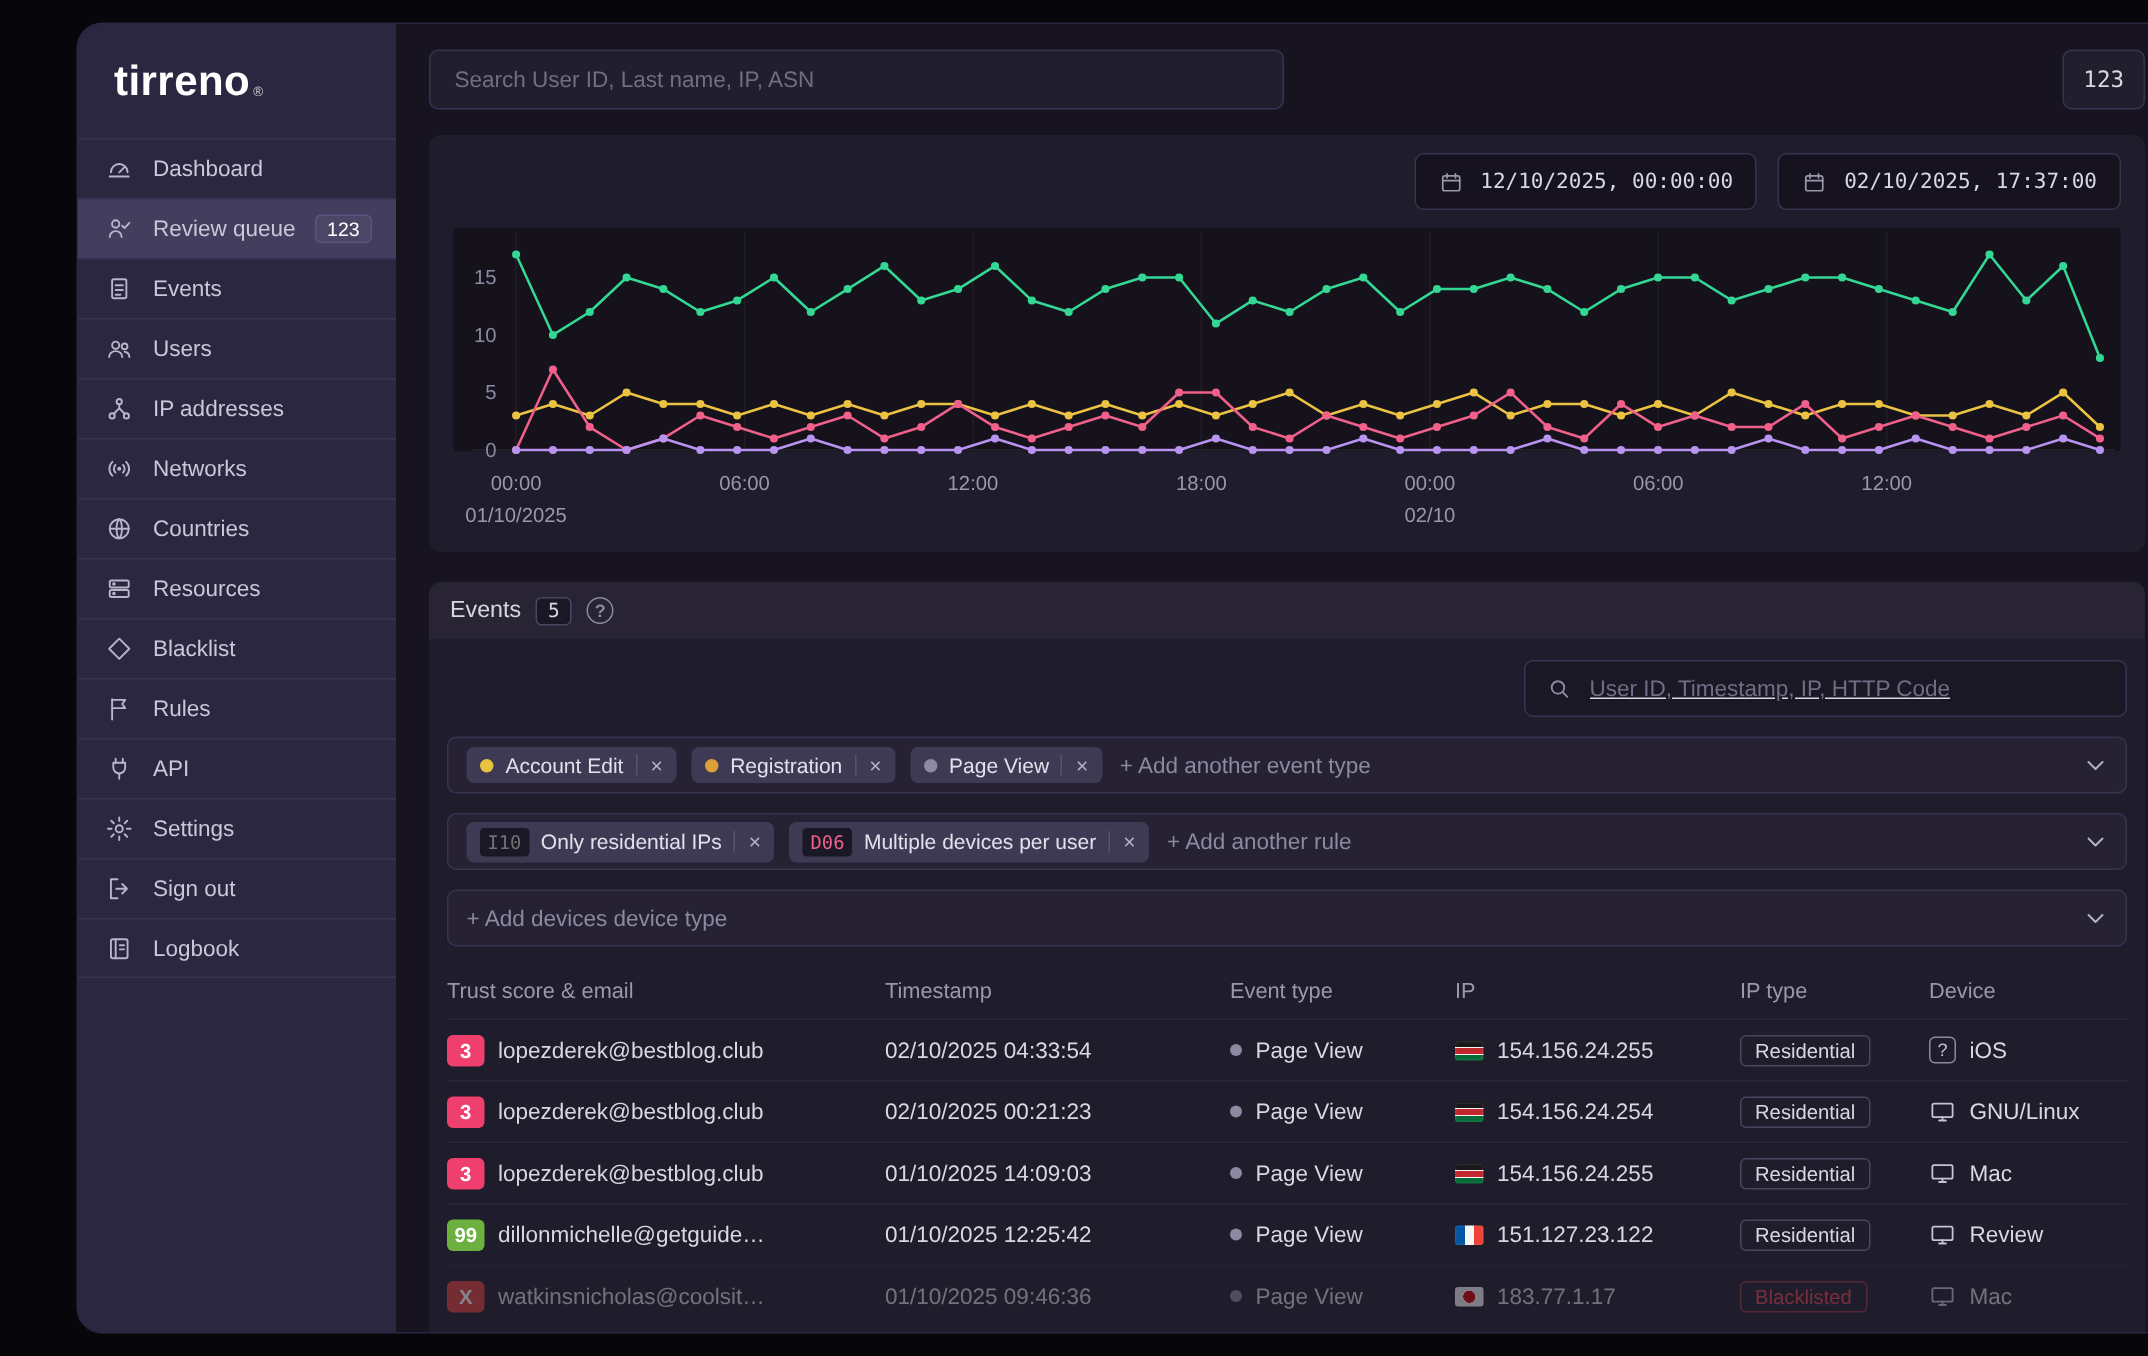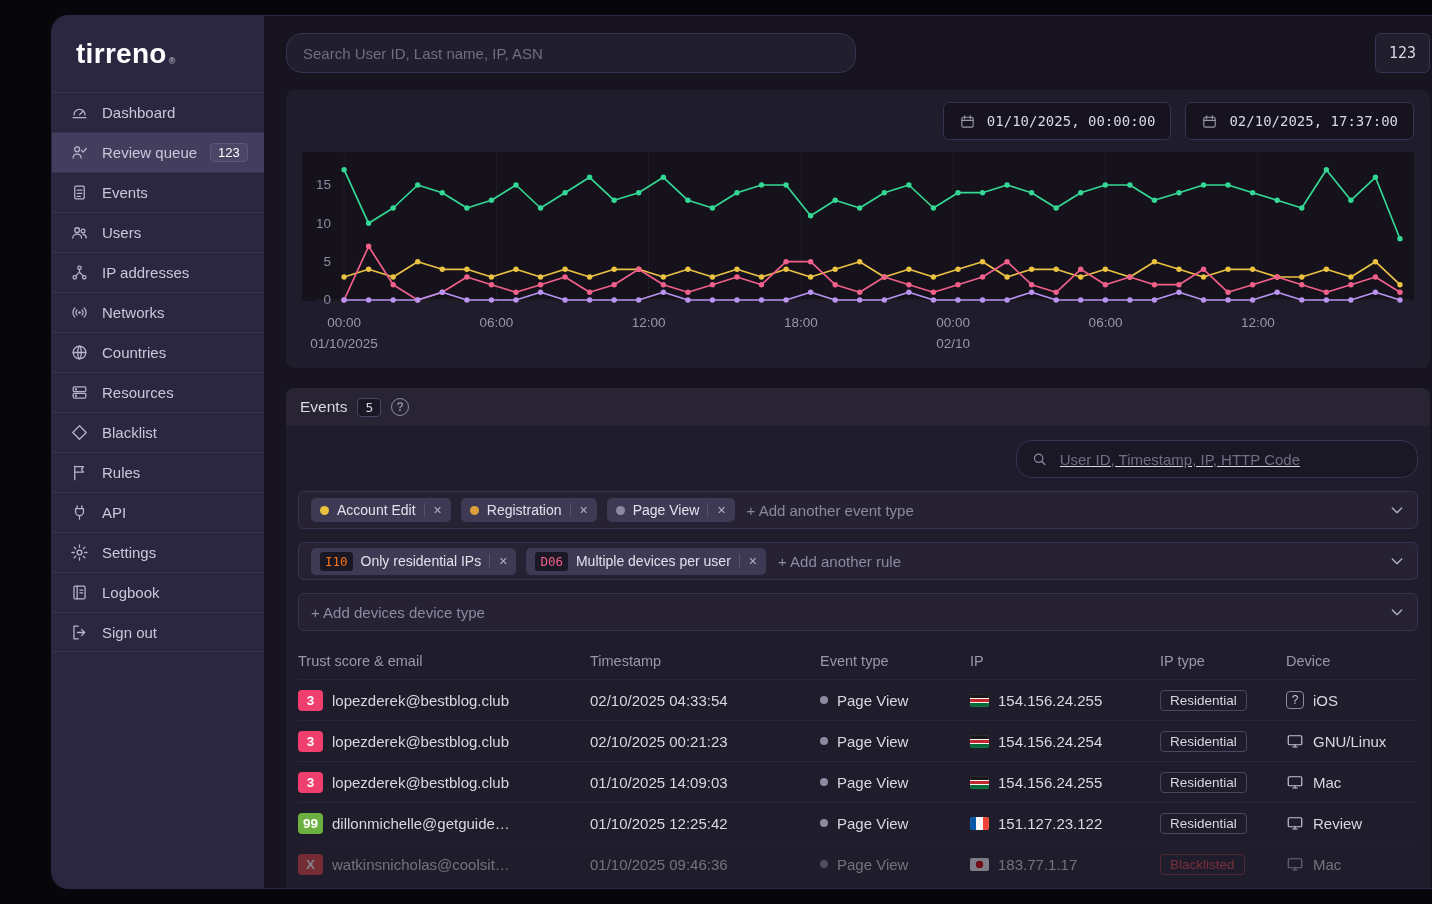--- a/index.html
+++ b/index.html
@@ -32,21 +32,21 @@
   .side-label { white-space:nowrap; }
   .side-badge {
     margin-left:auto; background:#4b4566; border:1px solid #5d5680; border-radius:4px;
     padding:1px 7px; font-size:13px; color:#ffffff;
   }
   
   .main { flex:1; min-width:0; display:flex; flex-direction:column; padding:0 22px; }
   .topbar { height:74px; display:flex; align-items:center; flex-shrink:0; }
   .search-box {
     display:flex; align-items:center; gap:10px;
-    background:#211e2e; border:1px solid #383350; border-radius:16px;
+    background:#211e2e; border:1px solid #383350; border-radius:6px;
     height:40px; width:570px; padding:0 14px;
   }
   .search-box input {
     background:transparent; border:0; outline:none; width:100%;
     color:#d9d7e4; font-size:15px; font-family:"Liberation Sans", sans-serif;
   }
   .search-box input::placeholder { color:#716d85; }
   .num-box, .clock-box {
     height:40px; display:flex; align-items:center; justify-content:center;
     background:#211e2e; border:1px solid #383350; border-radius:6px;
@@ -268,35 +268,35 @@
               <circle cx="12" cy="12" r="3"></circle>
               <path d="M12 2.5v3M12 18.5v3M2.5 12h3M18.5 12h3M5.3 5.3l2.1 2.1M16.6 16.6l2.1 2.1M18.7 5.3l-2.1 2.1M7.4 16.6l-2.1 2.1"></path>
             </svg>
           </span>
     <span class="side-label">Settings</span>
 
   </div>
         <div class="side-item">
     <span class="side-icon">
             <svg viewBox="0 0 24 24" width="19" height="19" fill="none" stroke="currentColor" stroke-width="1.6" stroke-linecap="round" stroke-linejoin="round">
+              <path d="M10.5 4H5v16h5.5"></path>
+              <path d="M14.5 8l4 4-4 4M18.5 12H9.5"></path>
+            </svg>
+          </span>
+    <span class="side-label">Sign out</span>
+
+  </div>
+        <div class="side-item">
+    <span class="side-icon">
+            <svg viewBox="0 0 24 24" width="19" height="19" fill="none" stroke="currentColor" stroke-width="1.6" stroke-linecap="round" stroke-linejoin="round">
               <rect x="5" y="4" width="14" height="16" rx="1.5"></rect>
               <path d="M9 4v16M12.5 9h3.5M12.5 12.5h3.5"></path>
             </svg>
           </span>
     <span class="side-label">Logbook</span>
-
-  </div>
-        <div class="side-item">
-    <span class="side-icon">
-            <svg viewBox="0 0 24 24" width="19" height="19" fill="none" stroke="currentColor" stroke-width="1.6" stroke-linecap="round" stroke-linejoin="round">
-              <path d="M10.5 4H5v16h5.5"></path>
-              <path d="M14.5 8l4 4-4 4M18.5 12H9.5"></path>
-            </svg>
-          </span>
-    <span class="side-label">Sign out</span>
 
   </div>
       </nav>
   </aside>
 
   <div class="main">
 
     <div class="topbar">
       <div class="search-box">
         <input placeholder="Search User ID, Last name, IP, ASN" style="">
@@ -304,21 +304,21 @@
       <div class="num-box">123</div>
     </div>
 
     <section class="chart-panel">
       <div class="date-row">
         <div class="date-input">
           <svg viewBox="0 0 24 24" width="17" height="17" fill="none" stroke="currentColor" stroke-width="1.6" stroke-linecap="round">
               <rect x="4" y="6" width="16" height="14" rx="2"></rect>
               <path d="M4 10.5h16M8 4v4M16 4v4"></path>
             </svg>
-          <span>01/10/2025, 00:00:00</span>
+          <span>12/10/2025, 00:00:00</span>
         </div>
         <div class="date-input">
           <svg viewBox="0 0 24 24" width="17" height="17" fill="none" stroke="currentColor" stroke-width="1.6" stroke-linecap="round">
               <rect x="4" y="6" width="16" height="14" rx="2"></rect>
               <path d="M4 10.5h16M8 4v4M16 4v4"></path>
             </svg>
           <span>02/10/2025, 17:37:00</span>
         </div>
       </div>
       <svg id="chart-svg" preserveAspectRatio="none" viewBox="0 0 1110 212">
@@ -567,21 +567,21 @@
           <span class="chev">
             <svg viewBox="0 0 24 24" width="16" height="16" fill="none" stroke="currentColor" stroke-width="2" stroke-linecap="round" stroke-linejoin="round">
                 <path d="M5 9l7 7 7-7"></path>
               </svg>
           </span>
         </div>
 
         <div class="filter-row">
           <div class="chips" id="rule-chips">
               <span class="chip">
-     <span class="rule-code" style="color:#f97316">I10</span>
+     <span class="rule-code" style="color:#737373">I10</span>
      <span>Only residential IPs</span>
      <span class="chip-x">×</span>
    </span>
               <span class="chip">
      <span class="rule-code" style="color:#f0608a">D06</span>
      <span>Multiple devices per user</span>
      <span class="chip-x">×</span>
    </span>
             </div>
           <span class="add-label">+ Add another rule</span>

